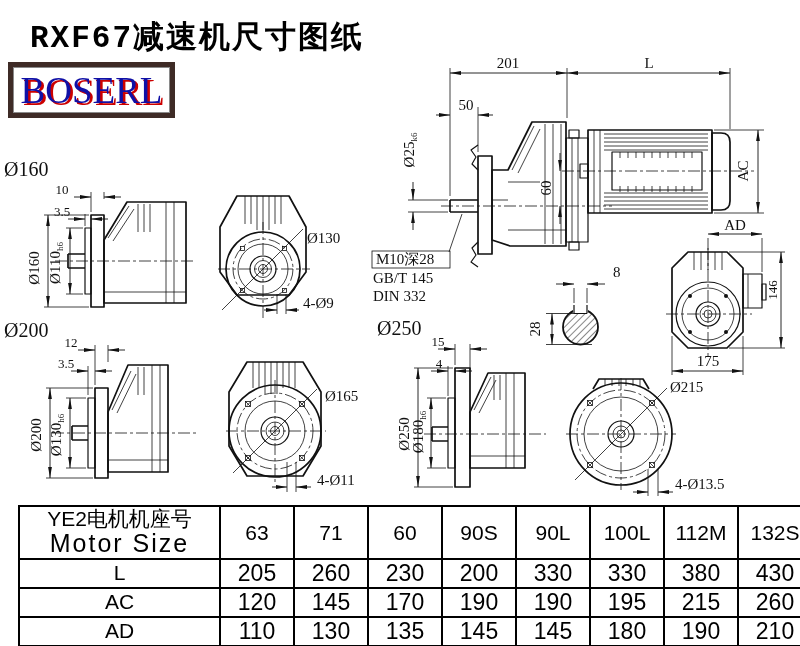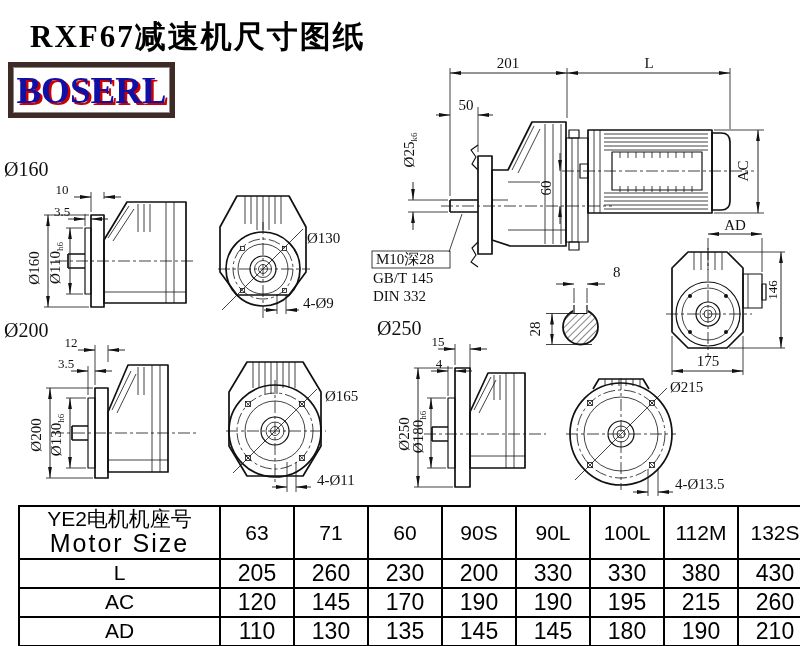--- a/index.html
+++ b/index.html
@@ -1,24 +1,24 @@
 <!DOCTYPE html>
 <html><head>
 <meta charset="utf-8">
 <style>
   html,body{margin:0;padding:0;background:#fff;}
   .page{position:relative;width:800px;height:646px;background:#fff;overflow:hidden;
         font-family:"Liberation Serif",serif;}
-  .title{position:absolute;left:30px;top:16px;font-family:Liberation Serif, serif;
+  .title{position:absolute;left:30px;top:16px;font-family:Liberation Mono, monospace;
          font-weight:bold;font-size:31px;letter-spacing:2px;color:#000;}
   .logo-box{position:absolute;left:8px;top:62px;width:157px;height:46px;
             border:5px solid #3e2b26;background:#fff;}
   .logo-inner{width:100%;height:100%;border:1px solid #8a8a8a;box-sizing:border-box;
               display:flex;align-items:center;justify-content:center;}
-  .logo-text{font-family:"Liberation Serif",serif;font-weight:bold;font-size:37px;
+  .logo-text{font-family:"Liberation Serif",serif;font-weight:normal;font-size:37px;
              color:#1010a6;text-shadow:2.5px 1.5px 0 #cc0000;letter-spacing:0px;line-height:1;}
   svg{position:absolute;left:0;top:0;}
   .o{fill:none;stroke:#111;stroke-width:1.7;stroke-linejoin:round;}
   .m{fill:none;stroke:#111;stroke-width:1.2;stroke-linejoin:round;}
   .t{fill:none;stroke:#111;stroke-width:0.8;}
   .d{fill:none;stroke:#111;stroke-width:0.9;}
   .cl{fill:none;stroke:#111;stroke-width:0.8;stroke-dasharray:12 3 3 3;}
   text.dim{font-family:"Liberation Serif",serif;font-size:15px;fill:#111;}
   text.dim2{font-family:"Liberation Serif",serif;font-size:13px;fill:#111;}
   text.hdr{font-family:"Liberation Serif",serif;font-size:20px;fill:#111;}

